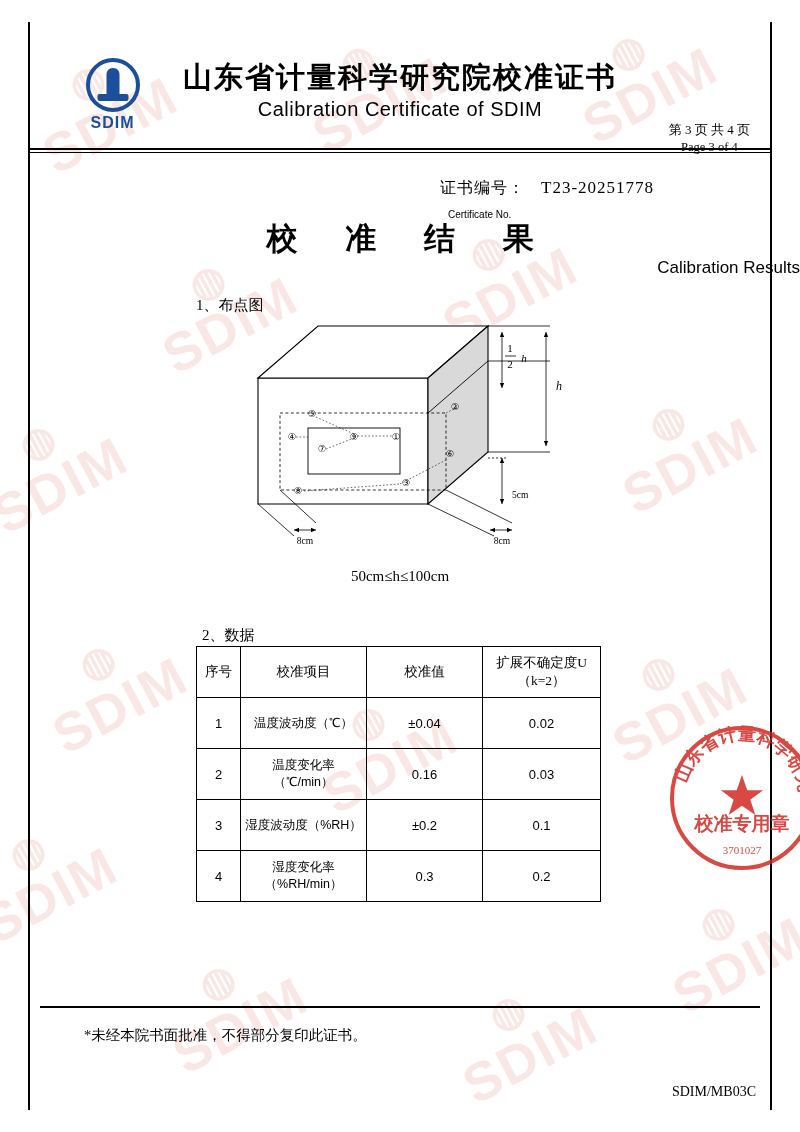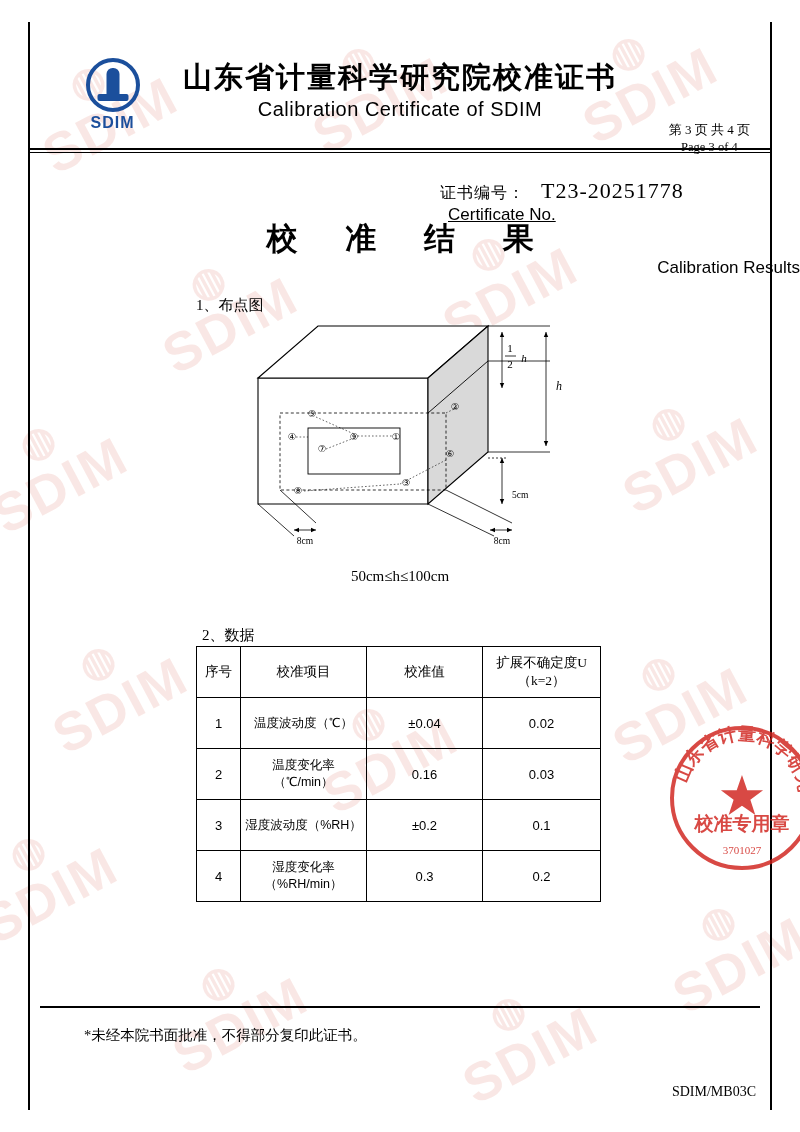--- a/index.html
+++ b/index.html
@@ -159,29 +159,28 @@
     right: 60px;
     top: 178px;
     text-align: left;
     width: 300px;
   }
   .cert-no .line1 {
     font-size: 16px;
     letter-spacing: 1px;
   }
   .cert-no .line1 .value {
-    font-size: 22px;
+    font-size: 17px;
     margin-left: 16px;
   }
   .cert-no .line2 {
-    font-size: 17px;
+    font-size: 10px;
     font-family: "Liberation Sans", sans-serif;
     margin-left: 8px;
-    margin-top: 1px;
-    text-decoration: underline;
+    margin-top: 10px;
   }
 
   
   .main-title-cn {
     position: absolute;
     left: 0; right: 0;
     top: 218px;
     text-align: center;
     font-size: 31px;
     font-weight: bold;

